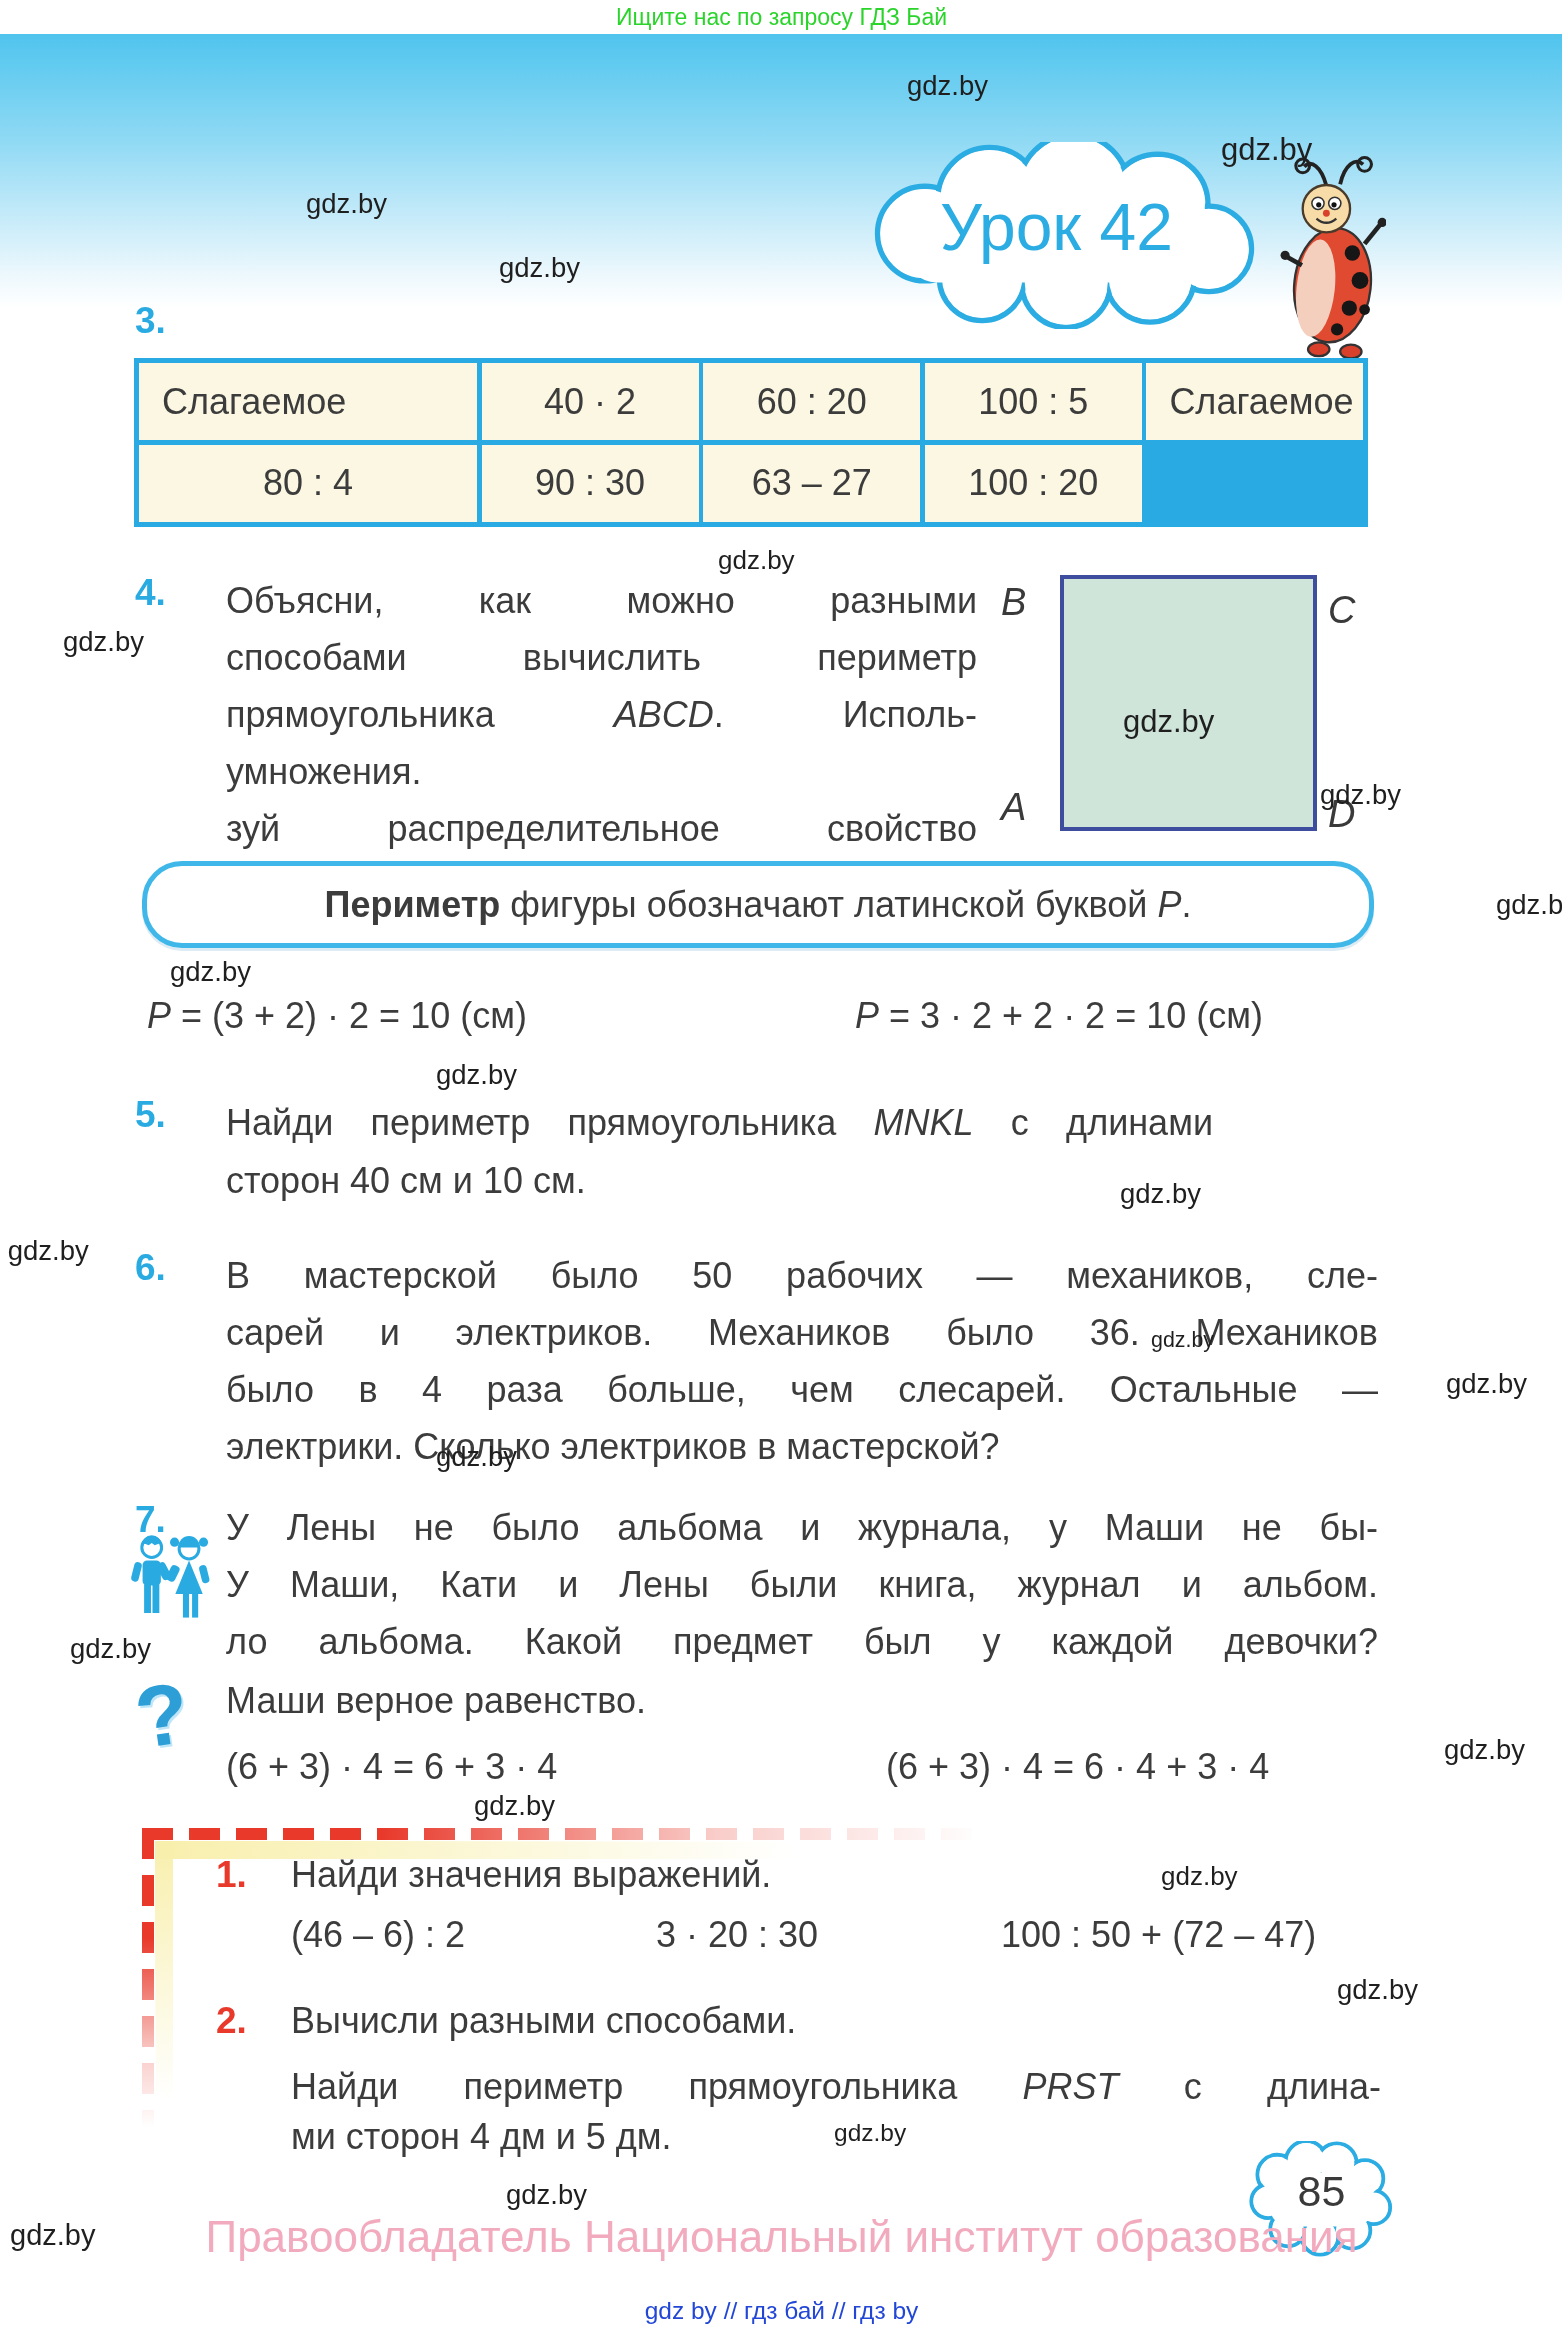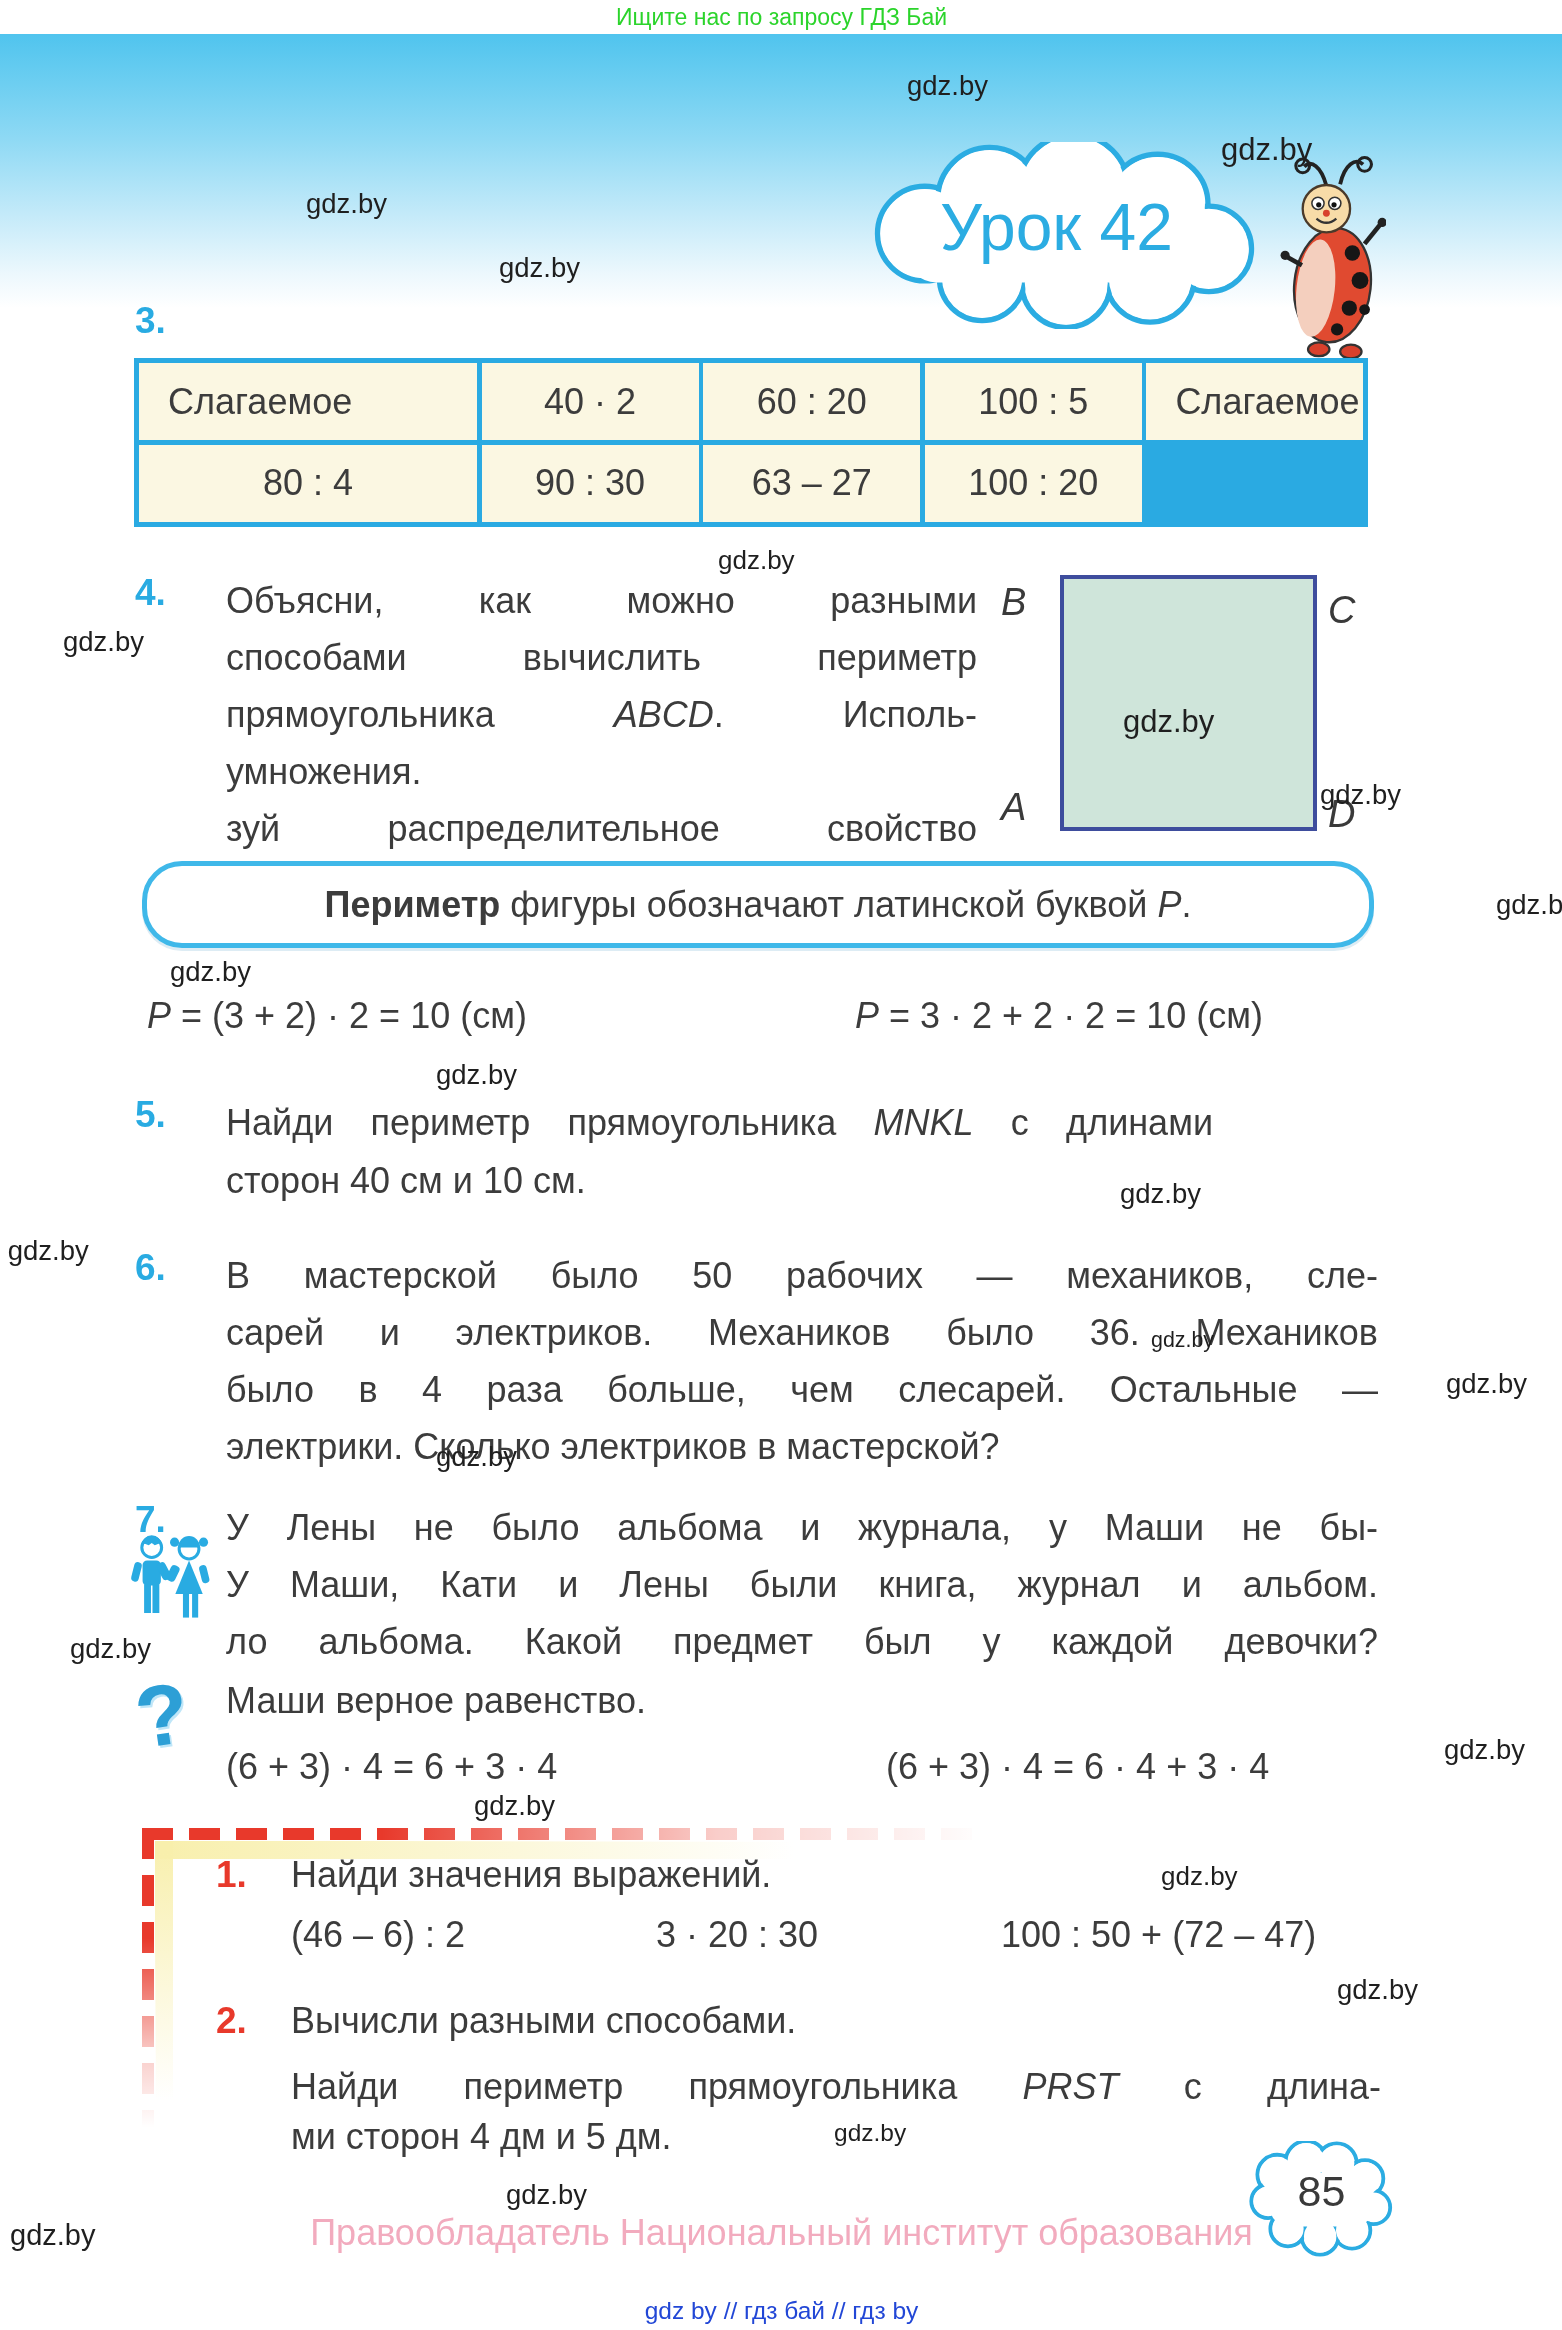--- a/index.html
+++ b/index.html
@@ -30,21 +30,21 @@
   .jl{text-align:justify;text-align-last:justify;}
   .it{font-style:italic;}
   .b{font-weight:bold;}
   .snippet{position:absolute;font-size:36px;color:#3c3c3c;white-space:nowrap;z-index:4;}
   
   .sum-table{position:absolute;left:134px;top:358px;display:grid;
     grid-template-columns:338px 217px 217px 217px 217px;grid-auto-rows:77px;gap:4.6px;
     background:#2aaae2;border:5.4px solid #2aaae2;z-index:4;}
   .sum-table .cell{background:#fbf7e2;display:flex;align-items:center;justify-content:center;
     font-size:36px;color:#3c3c3c;}
-  .sum-table .cell.label{justify-content:flex-start;padding-left:29px;}
+  .sum-table .cell.label{justify-content:flex-start;padding-left:23px;}
   
   .abcd-rect{position:absolute;left:1060px;top:575px;width:257px;height:256px;
     background:#cfe5da;border:4.6px solid #3e4d9d;box-sizing:border-box;z-index:3;}
   .corner{position:absolute;font-size:38px;font-style:italic;color:#3a3a3a;z-index:4;}
   
   .rulebox{position:absolute;left:142px;top:861px;width:1232px;height:87px;
     border:5.4px solid #3fb8e9;border-radius:40px;background:#ffffff;box-sizing:border-box;
     display:flex;align-items:center;justify-content:center;font-size:36px;z-index:4;
     box-shadow:0 3.1px 0 rgba(120,180,210,0.25);}
   
@@ -59,21 +59,21 @@
   .glow-top{position:absolute;left:155px;top:1841px;width:727px;height:18.4px;
     background:linear-gradient(90deg,#f8efac,rgba(248,239,172,0) 88%);z-index:1;}
   .glow-left{position:absolute;left:155px;top:1841px;width:18.4px;height:260px;
     background:linear-gradient(180deg,#f8efac,rgba(248,239,172,0));z-index:1;}
   
   .qmark{position:absolute;left:136px;top:1666px;font-size:86px;font-weight:bold;
     color:#2d9fd6;transform:rotate(-8deg);z-index:4;
     text-shadow:1.5px 2.3px 0 #bfe6f8;}
   
   .rights{position:absolute;left:0;top:2212px;width:1563px;text-align:center;
-    font-size:36px;color:#f2abbe;z-index:4;}
+    font-size:44px;color:#f2abbe;z-index:4;}
   .links{position:absolute;left:0;top:2297px;width:1563px;text-align:center;
     font-size:24.5px;color:#2247d6;z-index:4;}
   .pagecloud-label{position:absolute;left:1245px;top:2167px;width:153px;text-align:center;
     font-size:43px;color:#3a3a3a;z-index:4;}
   svg{display:block;}
 </style>
 </head>
 <body>
 
 <div class="page">

